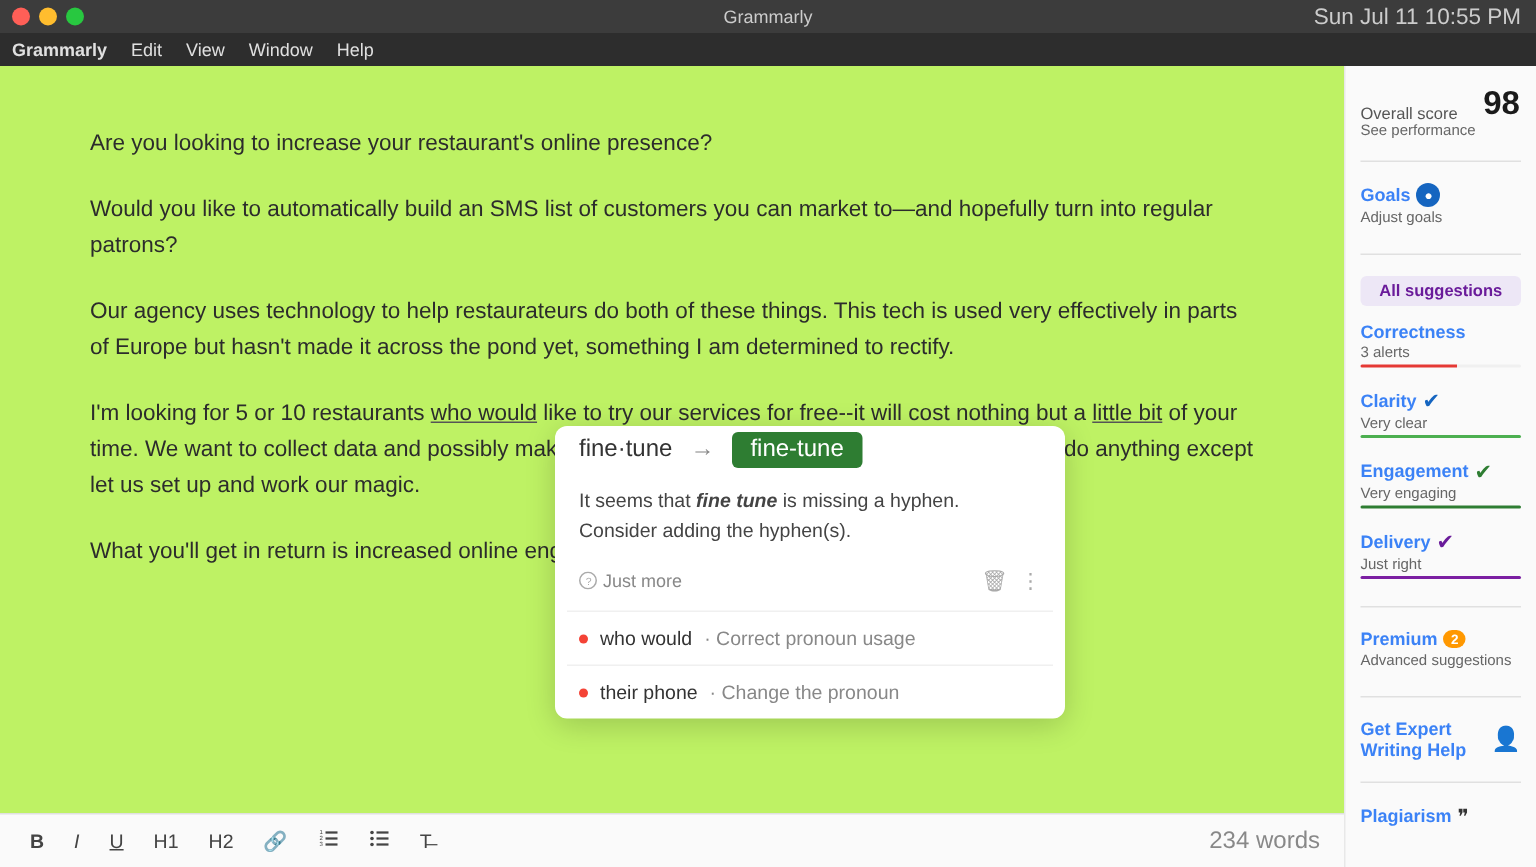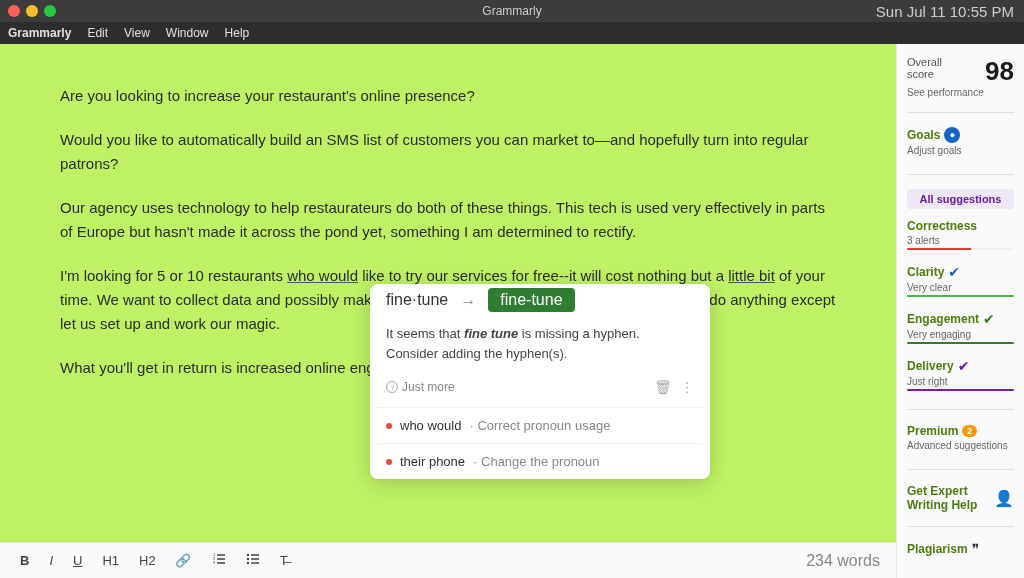--- a/index.html
+++ b/index.html
@@ -207,35 +207,35 @@
       background: #fafafa;
       border-left: 1px solid #e8e8e8;
       display: flex;
       flex-direction: column;
       padding: 12px 10px;
       gap: 10px;
       overflow-y: auto;
     }
     .score-section {
       display: flex;
-      align-items: flex-start;
+      align-items: flex-end;
       gap: 17px;
     }
     .score-label { font-size: 11px; color: #555; }
-    .score-number { font-size: 26px; font-weight: 700; color: #1a1a1a; }
+    .score-number { font-size: 22px; font-weight: 700; color: #1a1a1a; }
     .see-performance { font-size: 10px; color: #666; cursor: pointer; }
 
     .panel-section { margin-bottom: 4px; }
     .panel-section-header {
       display: flex;
       align-items: center;
       gap: 4px;
       margin-bottom: 2px;
     }
-    .panel-section-title { font-size: 12px; font-weight: 600; color: #4d7c0f; }
+    .panel-section-title { font-size: 12px; font-weight: 600; color: #3b82f6; }
     .panel-section-sub { font-size: 10px; color: #666; }
     .badge {
       width: 16px; height: 16px; border-radius: 50%;
       font-size: 9px; font-weight: 700; color: #fff;
       display: flex; align-items: center; justify-content: center;
     }
     .badge-blue { background: #1565c0; }
 
     .check-icon { font-size: 14px; }
     .check-blue { color: #1565c0; }

